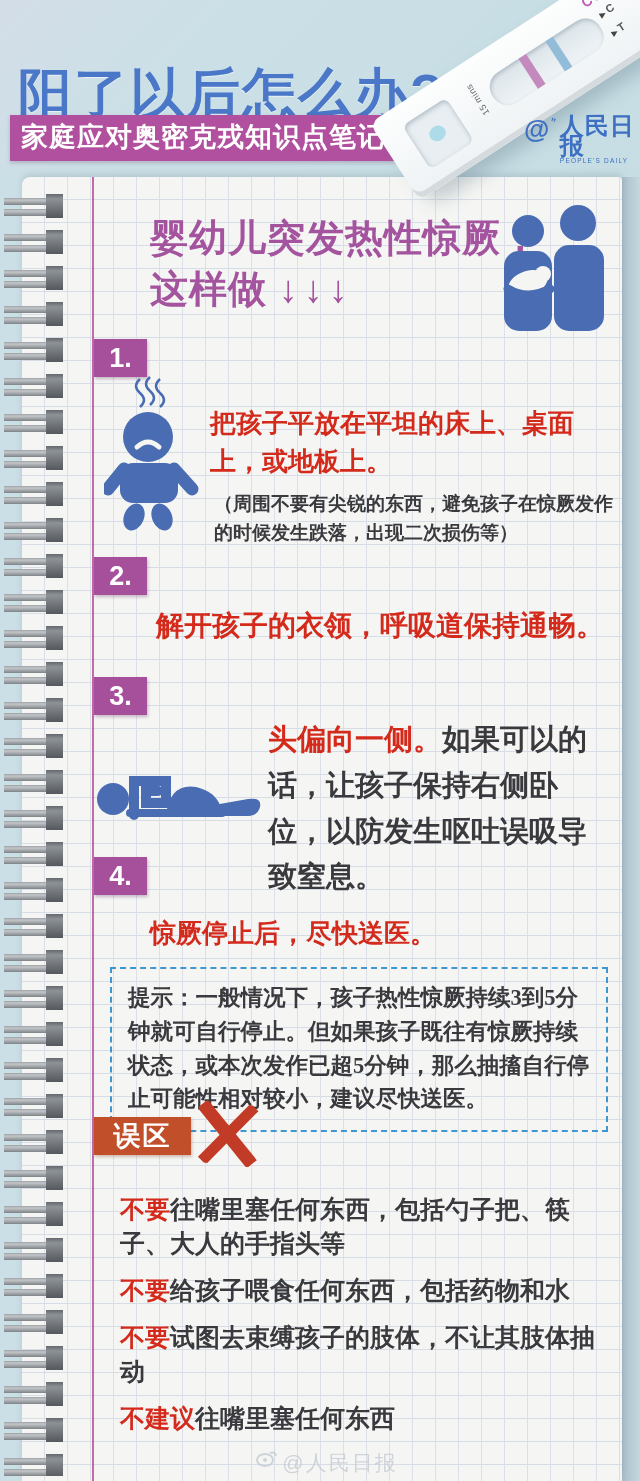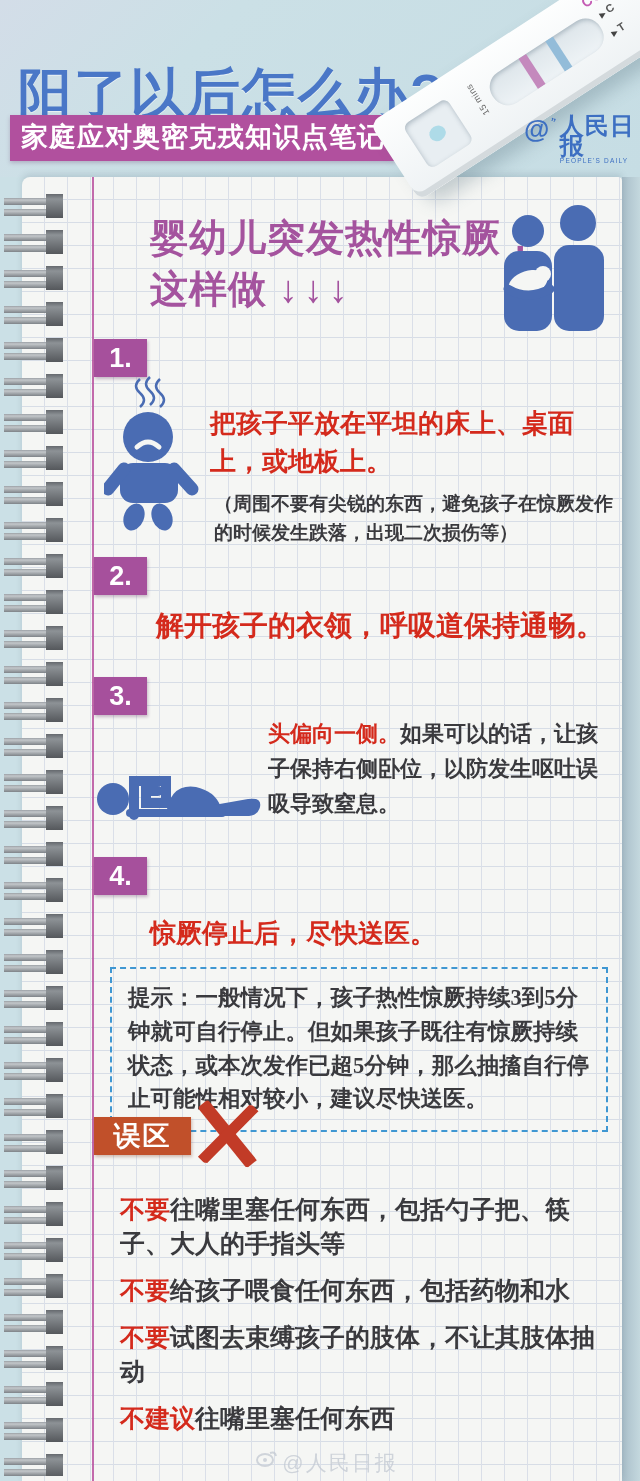--- a/index.html
+++ b/index.html
@@ -61,21 +61,21 @@
   .s1-num{left:72px;top:162px;}
   .s1-icon{position:absolute;left:82px;top:198px;}
   .s1-red{position:absolute;left:188px;top:228px;width:414px;font-size:26px;line-height:1.45;}
   .s1-note{position:absolute;left:192px;top:300px;width:410px;font-size:19px;line-height:1.55;margin-top:12px;}
 
   .s2-num{left:72px;top:380px;}
   .s2-red{position:absolute;left:134px;top:429px;width:460px;font-size:28px;line-height:1.45;}
 
   .s3-num{left:72px;top:500px;}
   .s3-icon{position:absolute;left:74px;top:566px;}
-  .s3-text{position:absolute;left:246px;top:540px;width:342px;font-size:22px;line-height:1.58;}
+  .s3-text{position:absolute;left:246px;top:540px;width:342px;font-size:29px;line-height:1.58;}
 
   .s4-num{left:72px;top:680px;}
   .s4-red{position:absolute;left:128px;top:738px;width:430px;font-size:26px;line-height:1.45;}
 
   .tip-box{position:absolute;left:88px;top:790px;width:498px;box-sizing:border-box;border:2px dashed #3f97d2;padding:12px 16px 14px 16px;font-size:22.5px;line-height:1.5;}
 
   .dont-block{position:absolute;left:72px;top:940px;width:97px;height:38px;background:#c1502a;color:#fff;font-size:27px;font-weight:800;text-align:center;line-height:38px;letter-spacing:2px;box-shadow:1px 2px 3px rgba(120,50,20,.3);}
   .x-mark{position:absolute;left:174px;top:926px;transform:rotate(6deg);}
 
   .dont-list{position:absolute;left:98px;top:1016px;width:492px;font-size:25px;line-height:1.36;}

